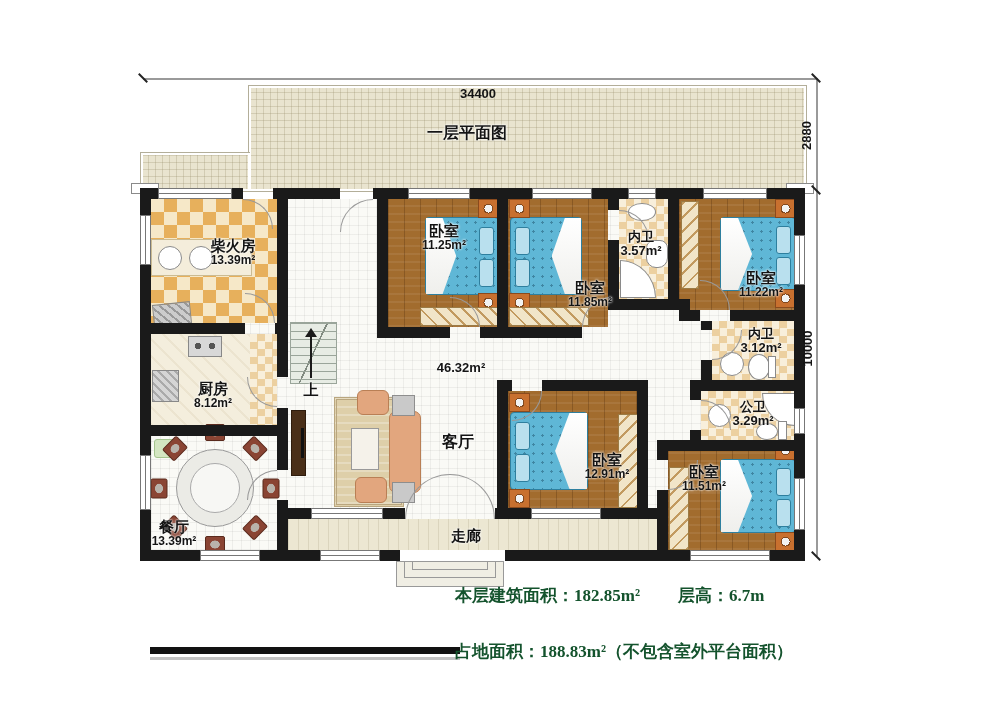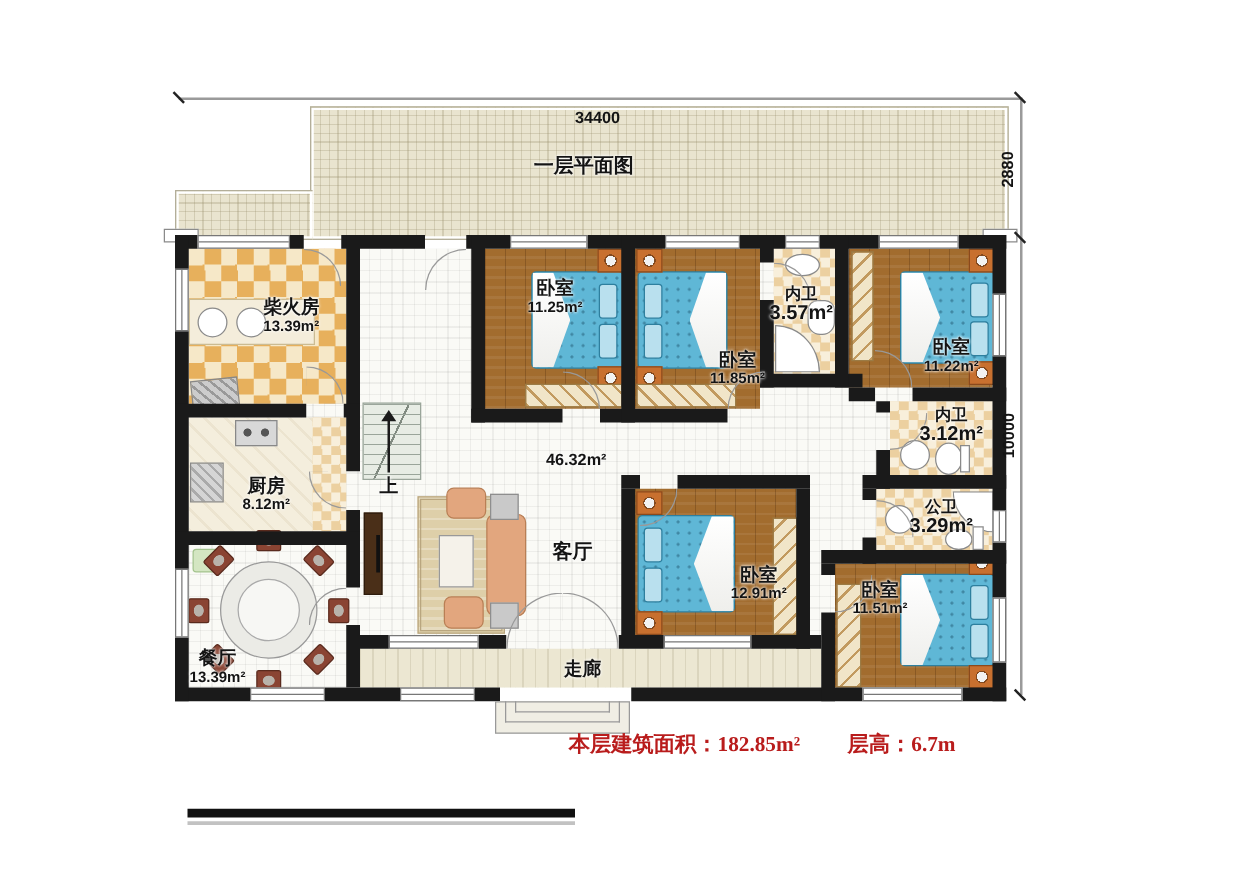--- a/index.html
+++ b/index.html
@@ -48,26 +48,26 @@
   .hatch-v{background:repeating-linear-gradient(-45deg,#c29a5f 0 2px,#f1e5c8 2px 10px);border:1px solid #9b7b45;}
   .fixture{background:#fff;border:1px solid #8a8a8a;}
   .chair{background:#8a4433;border:1px solid #5a2a1d;border-radius:2px;
     background-image:radial-gradient(#b9b3ab 0 35%,transparent 40%);}
   
   .rlabel{transform:translate(-50%,-50%);text-align:center;line-height:1.08;white-space:nowrap;
     font-weight:bold;text-shadow:0 0 2px #fff,0 0 3px #fff;}
   .rname{display:block;font-size:15px;}
   .rarea{display:block;font-size:12px;}
   .sm .rname{font-size:13px;}
-  .sm .rarea{font-size:16px;}
+  .sm .rarea{font-size:13px;}
   .dim{font-size:13px;font-weight:bold;text-align:center;}
   .rot{transform:rotate(-90deg);}
   
   .bigtitle{font-size:45px;font-weight:600;letter-spacing:1px;color:#111;white-space:nowrap;}
-  .info{font-family:"Liberation Serif",serif;font-weight:700;font-size:17px;color:#b91c1c;white-space:nowrap;}
+  .info{font-family:"Liberation Serif",serif;font-weight:700;font-size:17px;color:#14532d;white-space:nowrap;}
   .tick{position:absolute;width:12px;height:2px;background:#222;transform:rotate(45deg);}
   .dimline{background:#9a9a9a;}
 </style>
 </head>
 <body>
 
 <div id="stage">
 
   <div class="abs platform" style="left:248px;top:85px;width:557px;height:105px;"></div>
   <div class="abs platform" style="left:140px;top:152px;width:109px;height:38px;border-right:none;"></div>
@@ -330,14 +330,17 @@
 
   <div class="abs" style="left:150px;top:647px;width:310px;height:7px;background:#111;"></div>
   <div class="abs" style="left:150px;top:657px;width:310px;height:3px;background:#c2c2c2;"></div>
 
   <div class="abs info" style="left:455px;top:584px;">
     <span>本层建筑面积：</span><span>182.85m²</span>
   </div>
   <div class="abs info" style="left:678px;top:584px;">
     <span>层高：</span><span>6.7m</span>
   </div>
+  <div class="abs info" style="left:455px;top:640px;">
+    <span>占地面积：</span><span>188.83m²</span><span>（不包含室外平台面积）</span>
+  </div>
 
 </div>
 
 </body></html>

